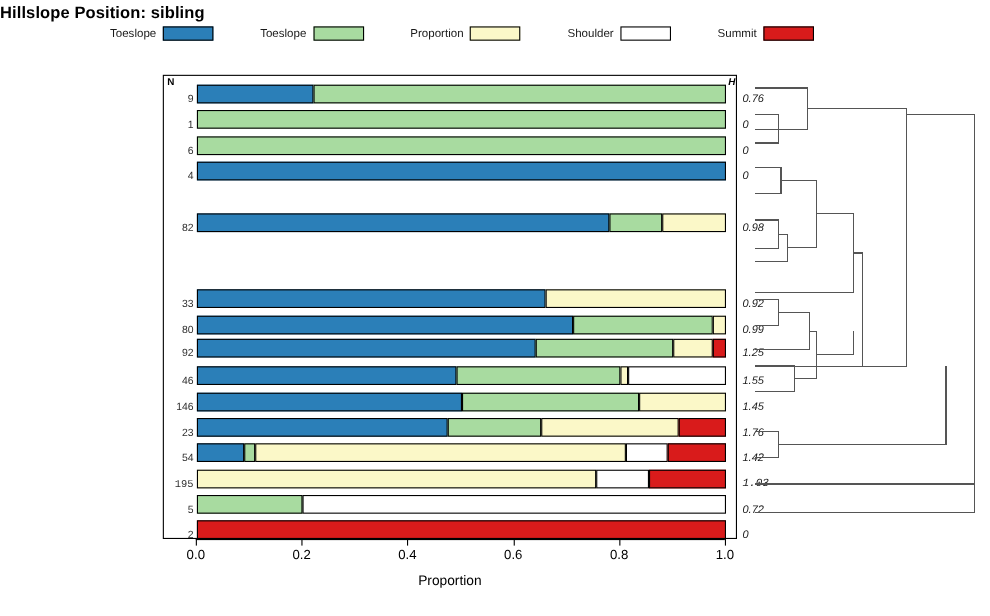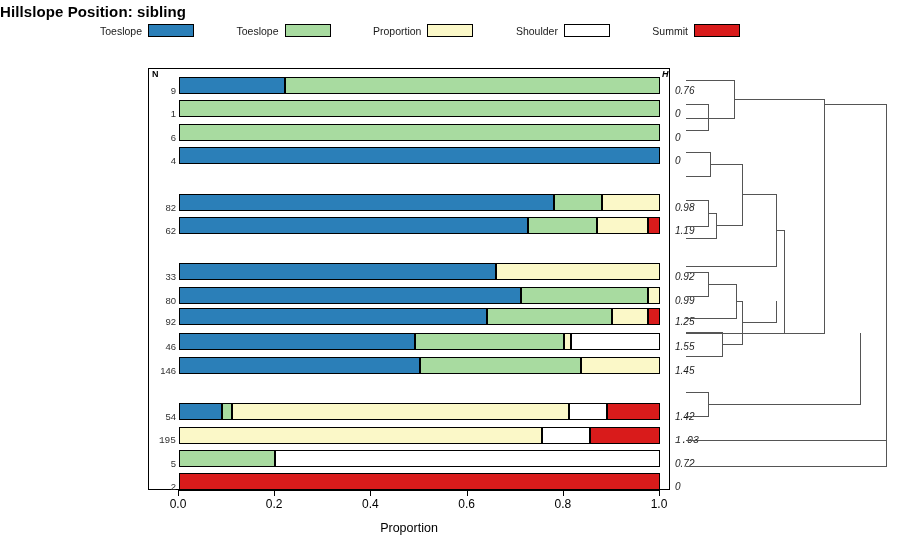--- a/index.html
+++ b/index.html
@@ -167,30 +167,20 @@
       </div>
       <div class="row" style="top: 120.5px; text-decoration: underline;">
         <div class="nval">82</div>
         <div class="bar">
           <div class="seg" style="background: rgb(43, 127, 184); width: 78%;"></div>
           <div class="seg" style="background: rgb(168, 219, 160); width: 10%;"></div>
           <div class="seg" style="background: rgb(251, 248, 200); width: 12%;"></div>
         </div>
         <div class="hval">0.98</div>
       </div>
-      <div class="row" style="top: 143.8px;">
-        <div class="nval">62</div>
-        <div class="bar">
-          <div class="seg" style="background: rgb(43, 127, 184); width: 72.5%;"></div>
-          <div class="seg" style="background: rgb(168, 219, 160); width: 14.5%;"></div>
-          <div class="seg" style="background: rgb(251, 248, 200); width: 10.5%;"></div>
-          <div class="seg" style="background: rgb(217, 27, 27); width: 2.5%;"></div>
-        </div>
-        <div class="hval">1.19</div>
-      </div>
       <div class="row" style="top: 190.4px;">
         <div class="nval">33</div>
         <div class="bar">
           <div class="seg" style="background: rgb(43, 127, 184); width: 66%;"></div>
           <div class="seg" style="background: rgb(251, 248, 200); width: 34%;"></div>
         </div>
         <div class="hval">0.92</div>
       </div>
       <div class="row" style="top: 213.7px;">
         <div class="nval">80</div>
@@ -222,20 +212,30 @@
         <div class="hval">1.55</div>
       </div>
       <div class="row" style="top: 283.6px;">
         <div class="nval">146</div>
         <div class="bar">
           <div class="seg" style="background: rgb(43, 127, 184); width: 50%;"></div>
           <div class="seg" style="background: rgb(168, 219, 160); width: 33.5%;"></div>
           <div class="seg" style="background: rgb(251, 248, 200); width: 16.5%;"></div>
         </div>
         <div class="hval">1.45</div>
+      </div>
+      <div class="row" style="top: 306.9px;">
+        <div class="nval">23</div>
+        <div class="bar">
+          <div class="seg" style="background: rgb(43, 127, 184); width: 47.5%;"></div>
+          <div class="seg" style="background: rgb(168, 219, 160); width: 17.5%;"></div>
+          <div class="seg" style="background: rgb(251, 248, 200); width: 26%;"></div>
+          <div class="seg" style="background: rgb(217, 27, 27); width: 9%;"></div>
+        </div>
+        <div class="hval">1.76</div>
       </div>
       <div class="row" style="top: 330.2px;">
         <div class="nval">54</div>
         <div class="bar">
           <div class="seg" style="background: rgb(43, 127, 184); width: 9%;"></div>
           <div class="seg" style="background: rgb(168, 219, 160); width: 2%;"></div>
           <div class="seg" style="background: rgb(251, 248, 200); width: 70%;"></div>
           <div class="seg" style="width: 8%;"></div>
           <div class="seg" style="background: rgb(217, 27, 27); width: 11%;"></div>
         </div>

